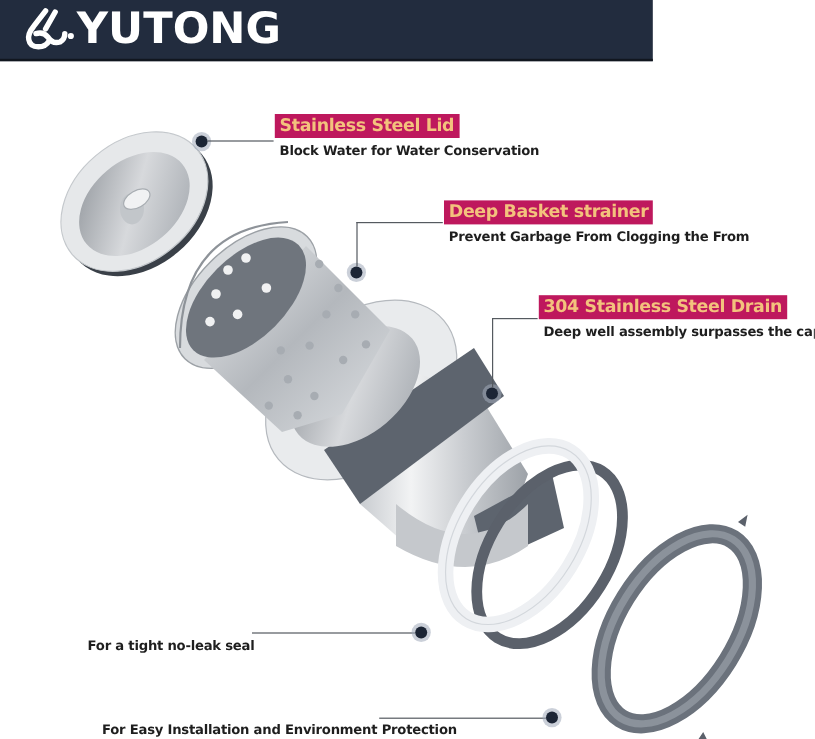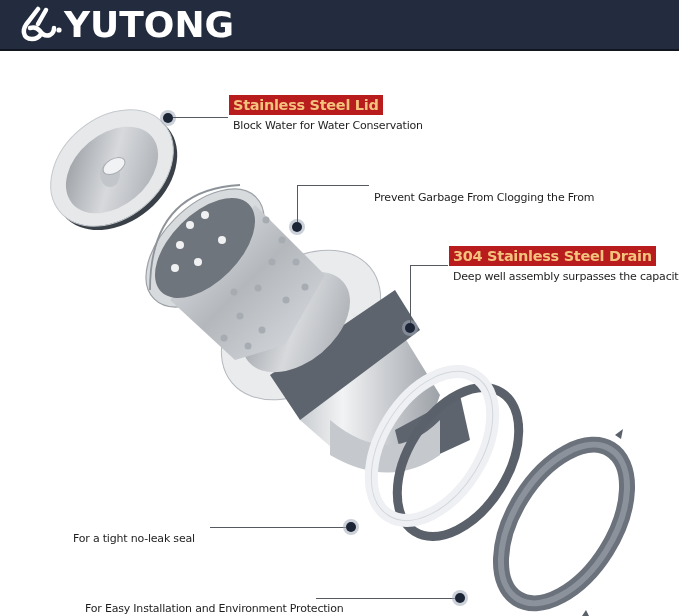--- a/index.html
+++ b/index.html
@@ -2,39 +2,39 @@
 <html><head>
 <meta charset="utf-8">
 <style>
   html, body { margin:0; padding:0; }
   body {
     width:679px; height:616px; position:relative; overflow:hidden;
     background:#ffffff;
     font-family:"Liberation Sans", "DejaVu Sans", sans-serif;
   }
   .header {
-    position:absolute; left:0; top:0; width:679px; height:49px;
+    position:absolute; left:0; top:0; width:544px; height:49px;
     background:#222c3e; border-bottom:2px solid #11161f;
   }
   .logo { position:absolute; left:16px; top:6px; height:38px; display:flex; align-items:center; }
   .logo-icon { width:46px; height:38px; }
   .logo-text {
     color:#ffffff; font-weight:bold; font-size:36px; letter-spacing:0px;
     font-family:"DejaVu Sans", sans-serif; line-height:38px; margin-left:2px;
   }
   .stage { position:absolute; left:0; top:51px; width:679px; height:565px; }
   .callout-title {
-    position:absolute; background:#b91c1c; color:#f3c27d;
+    position:absolute; background:#be185d; color:#f3c27d;
     font-family:"DejaVu Sans", sans-serif; font-weight:bold;
     font-size:14.5px; line-height:20px; padding:0 4px; white-space:nowrap;
     letter-spacing:-0.3px;
   }
   .callout-desc {
     position:absolute; color:#1e1e1e; font-size:11px; line-height:14px;
-    font-family:"DejaVu Sans", sans-serif; white-space:nowrap; letter-spacing:-0.2px;
+    font-family:"DejaVu Sans", sans-serif; white-space:nowrap; letter-spacing:-0.2px;font-weight:bold;
   }
   .leader { position:absolute; background:#555a60; }
   .dot {
     position:absolute; width:10px; height:10px; border-radius:50%;
     background:#1c2535; box-shadow:0 0 0 3px rgba(160,170,185,0.55);
   }
   svg.art { position:absolute; left:0; top:0; }
 </style>
 </head>
 <body>
@@ -132,20 +132,21 @@
   </svg>
 
   <div class="dot" style="left:163px;top:62px;"></div>
   <div class="leader" style="left:173px;top:66px;width:55px;height:1px;"></div>
   <div class="callout-title" style="left:229px;top:44px;">Stainless Steel Lid</div>
   <div class="callout-desc" style="left:233px;top:68px;">Block Water for Water Conservation</div>
 
   <div class="dot" style="left:292px;top:171px;"></div>
   <div class="leader" style="left:297px;top:134px;width:1px;height:37px;"></div>
   <div class="leader" style="left:297px;top:134px;width:72px;height:1px;"></div>
+  <div class="callout-title" style="left:370px;top:116px;">Deep Basket strainer</div>
   <div class="callout-desc" style="left:374px;top:140px;">Prevent Garbage From Clogging the From</div>
 
   <div class="dot" style="left:405px;top:272px;"></div>
   <div class="leader" style="left:410px;top:214px;width:1px;height:58px;"></div>
   <div class="leader" style="left:410px;top:214px;width:38px;height:1px;"></div>
   <div class="callout-title" style="left:449px;top:195px;">304 Stainless Steel Drain</div>
   <div class="callout-desc" style="left:453px;top:219px;">Deep well assembly surpasses the capacity</div>
 
   <div class="leader" style="left:210px;top:476px;width:136px;height:1px;"></div>
   <div class="dot" style="left:346px;top:471px;"></div>

